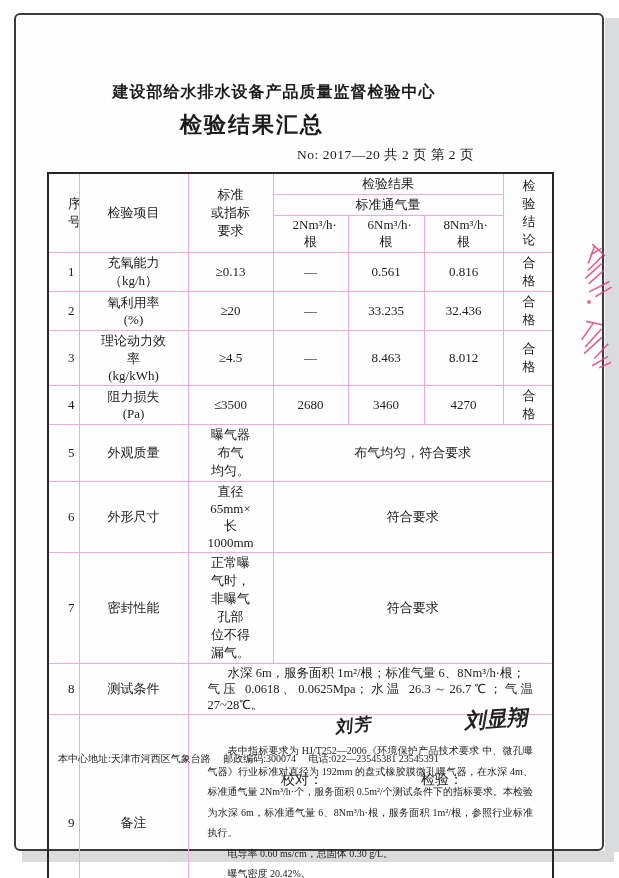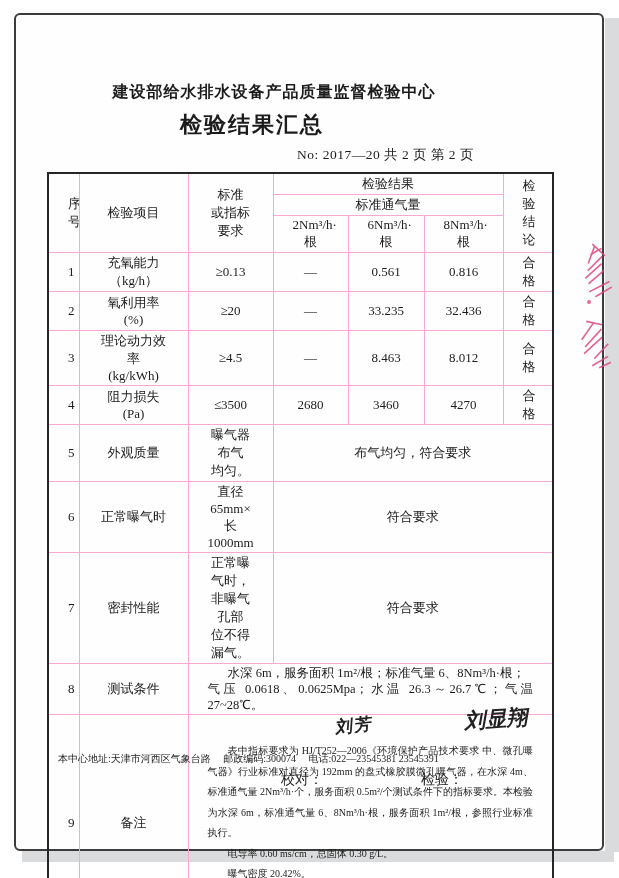--- a/index.html
+++ b/index.html
@@ -149,21 +149,21 @@
 
   <tr style="height:35px">
     <td>5</td>
     <td>外观质量</td>
     <td class="pre left">曝气器布气
 均匀。</td>
     <td colspan="4">布气均匀，符合要求</td>
   </tr>
   <tr style="height:31px">
     <td>6</td>
-    <td>正常曝气时</td>
+    <td>外形尺寸</td>
     <td class="pre left">直径 65mm×
 长 1000mm</td>
     <td colspan="4">符合要求</td>
   </tr>
   <tr style="height:49px">
     <td>7</td>
     <td>密封性能</td>
     <td class="pre left">正常曝气时，
 非曝气孔部
 位不得漏气。</td>

